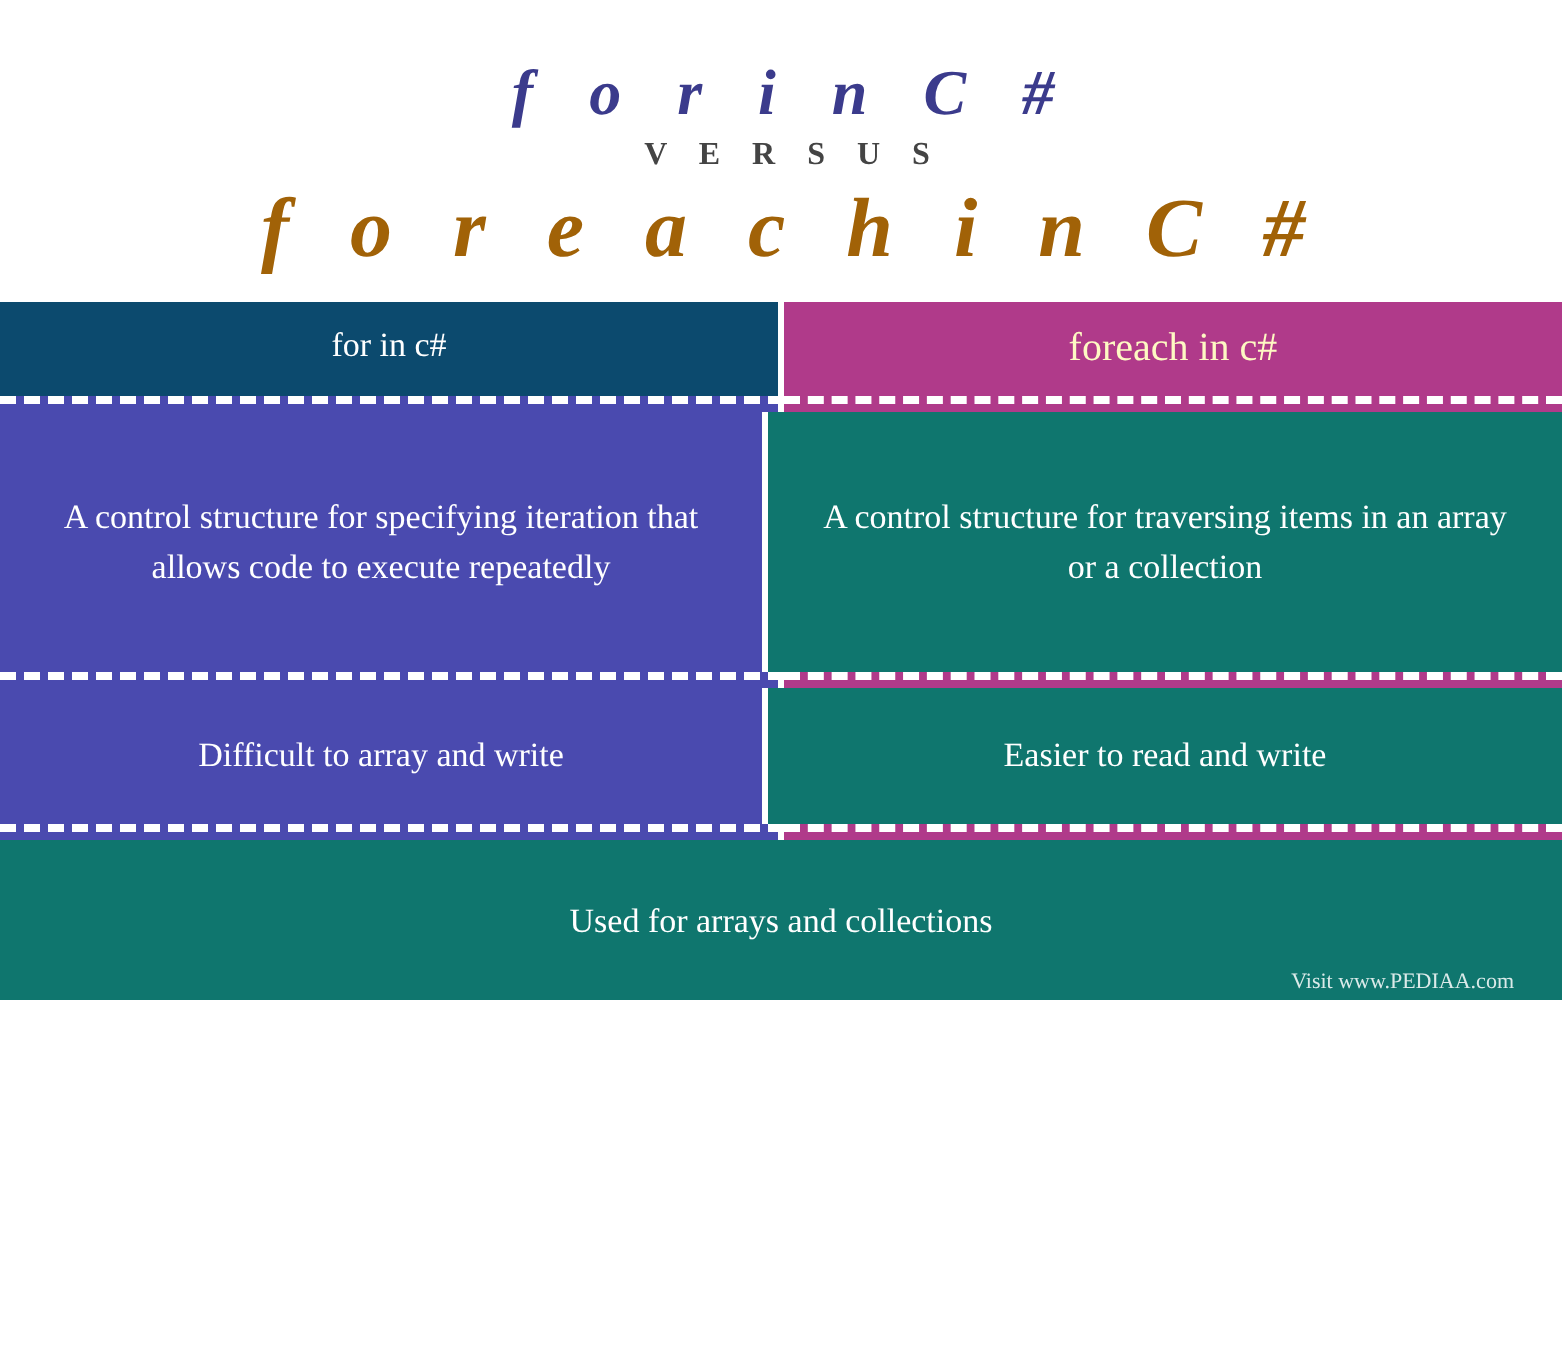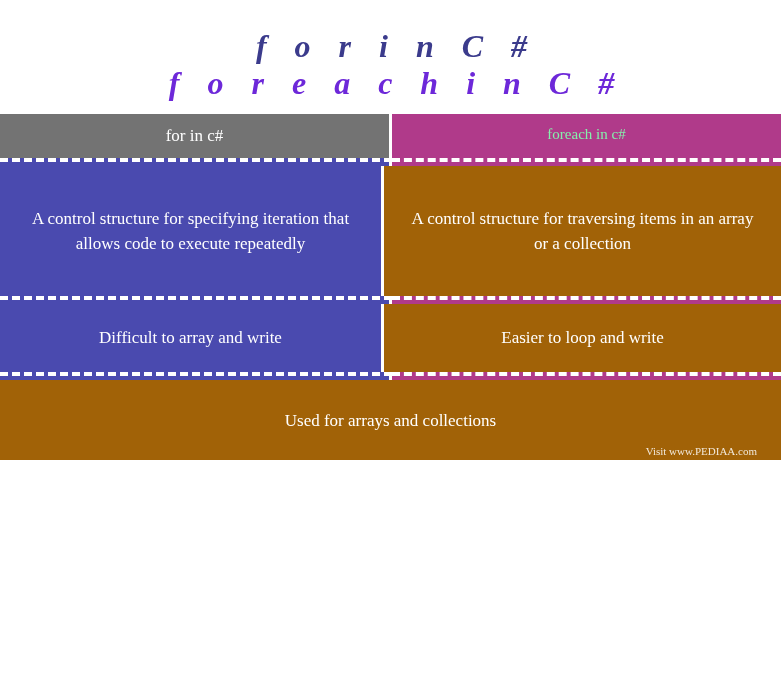--- a/index.html
+++ b/index.html
@@ -33,56 +33,56 @@
 
     .versus {
       font-size: 16px;
       font-weight: bold;
       color: #444;
       letter-spacing: 6px;
       margin: 4px 0;
     }
 
     .title-foreach {
-      font-size: 32px;
+      font-size: 42px;
       font-weight: bold;
-      color: #6d28d9;
+      color: #a16207;
       letter-spacing: 10px;
       font-style: italic;
     }
 
     .comparison-table {
       width: 100%;
       flex: 1;
       display: flex;
       flex-direction: column;
     }
 
     .col-headers {
       display: flex;
       width: 100%;
     }
 
     .col-header-left {
       flex: 1;
-      background: #737373;
+      background: #0c4a6e;
       color: #fff;
       text-align: center;
       padding: 12px 8px;
       font-size: 17px;
       border-right: 3px solid #fff;
     }
 
     .col-header-right {
       flex: 1;
       background: #b03a8a;
-      color: #86efac;
+      color: #fef9c3;
       text-align: center;
       padding: 12px 8px;
-      font-size: 15px;
+      font-size: 20px;
     }
 
     .dashed-divider {
       width: 100%;
       height: 8px;
       display: flex;
     }
 
     .dashed-left {
       flex: 1;
@@ -115,21 +115,21 @@
       font-size: 17px;
       line-height: 1.5;
       border-right: 3px solid #fff;
       display: flex;
       align-items: center;
       justify-content: center;
     }
 
     .cell-right {
       flex: 1;
-      background: #a16207;
+      background: #0f766e;
       color: #fff;
       text-align: center;
       padding: 18px 24px;
       font-size: 17px;
       line-height: 1.5;
       display: flex;
       align-items: center;
       justify-content: center;
     }
 
@@ -177,20 +177,21 @@
       display: flex;
       align-items: center;
       justify-content: center;
     }
   </style>
 </head>
 <body>
 
 <div class="header">
   <div class="title-for">f o r   i n   C #</div>
+  <div class="versus">V E R S U S</div>
   <div class="title-foreach">f o r e a c h   i n   C #</div>
 </div>
 
 <div class="comparison-table">
 
   <div class="col-headers">
     <div class="col-header-left">for in c#</div>
     <div class="col-header-right">foreach in c#</div>
   </div>
 
@@ -204,21 +205,21 @@
     <div class="cell-right">A control structure for traversing items in an array or a collection</div>
   </div>
 
   <div class="dashed-divider">
     <div class="dashed-left"></div>
     <div class="dashed-right"></div>
   </div>
 
   <div class="row row-2">
     <div class="cell-left">Difficult to array and write</div>
-    <div class="cell-right">Easier to loop and write</div>
+    <div class="cell-right">Easier to read and write</div>
   </div>
 
   <div class="dashed-divider">
     <div class="dashed-left"></div>
     <div class="dashed-right"></div>
   </div>
 
   <div class="row row-3">
     <div class="cell-right">
       <div class="cell-right-inner">

